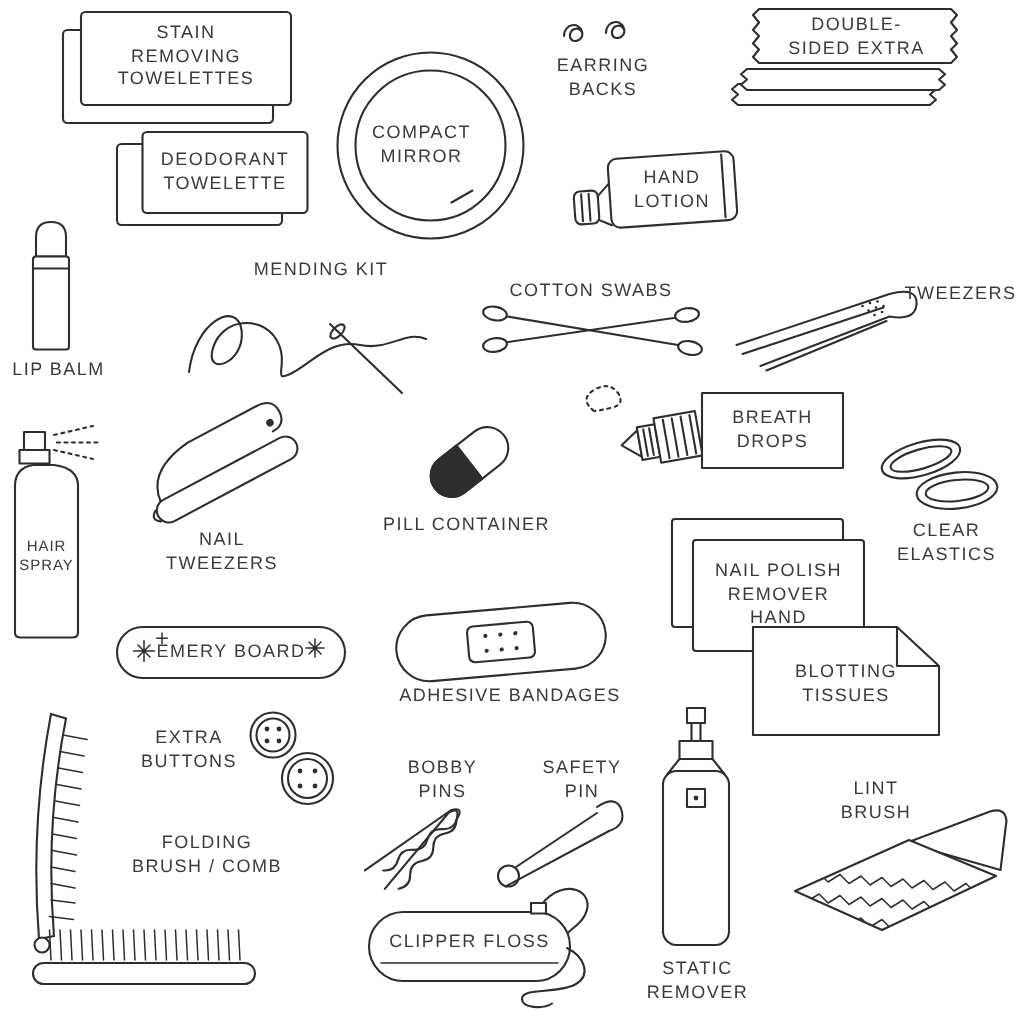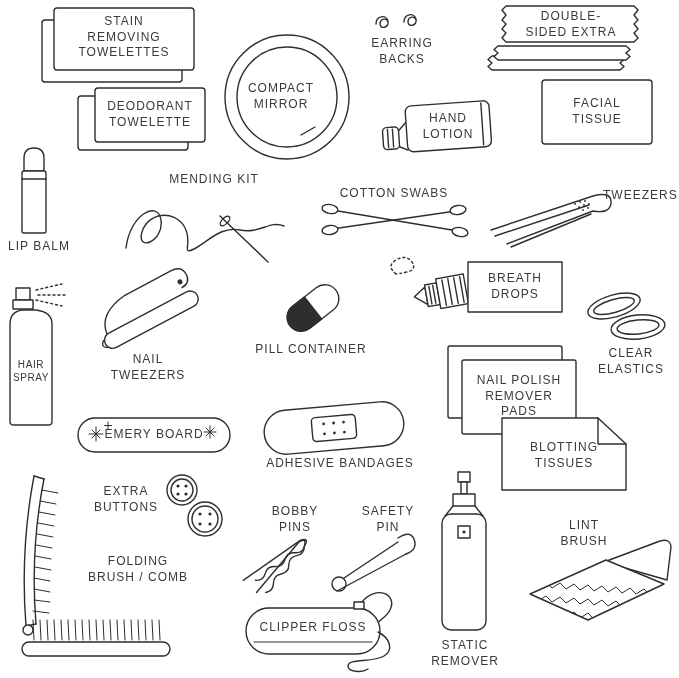--- a/index.html
+++ b/index.html
@@ -78,27 +78,20 @@
         <path d="M7,40 V58 M12,40 V58"></path>
         <path d="M18,42 L26,34 M18,58 L26,62"></path>
         <rect class="wfill" x="26" y="18" width="84" height="46" rx="6"></rect>
         <path d="M102,20 V62"></path>
       </g>
     </svg>
     <div class="label" style="left:28px;top:25px;width:80px">HAND
 LOTION</div>
   </div>
 
-  <div class="item" style="left:540px;top:78px;width:114px;height:70px">
-    <svg width="114" height="70" viewBox="0 0 114 70">
-      <rect class="wfill" x="2" y="2" width="110" height="64" rx="3"></rect>
-    </svg>
-    <div class="label" style="left:2px;top:18px;width:110px">FACIAL
-TISSUE</div>
-  </div>
 
   <div class="item" style="left:10px;top:143px;width:58px;height:118px">
     <svg width="58" height="118" viewBox="0 0 58 118">
       <path class="wfill" d="M14,28 L14,15 Q14,5 24,5 Q34,5 34,15 L34,28 Z"></path>
       <rect class="wfill" x="12" y="28" width="24" height="62" rx="2"></rect>
       <path d="M12,36 H36"></path>
     </svg>
     <div class="label" style="left:-6px;top:96px;width:70px">LIP BALM</div>
   </div>
 
@@ -202,21 +195,21 @@
 ELASTICS</div>
   </div>
 
   <div class="item" style="left:444px;top:344px;width:136px;height:94px">
     <svg width="136" height="94" viewBox="0 0 136 94">
       <rect class="wfill" x="4" y="2" width="114" height="72" rx="2"></rect>
       <rect class="wfill" x="18" y="16" width="114" height="74" rx="2"></rect>
     </svg>
     <div class="label" style="left:18px;top:29px;width:114px">NAIL POLISH
 REMOVER
-PADS</div>
+HAND</div>
   </div>
 
   <div class="item" style="left:72px;top:408px;width:164px;height:52px">
     <svg width="164" height="52" viewBox="0 0 164 52">
       <rect class="wfill" x="6" y="10" width="152" height="34" rx="17"></rect>
       <path class="thin" d="M24,19 V33 M17,26 H31 M20,22 l8,8 M28,22 l-8,8"></path>
       <path class="thin" d="M36,14 v7 M32.5,17.5 h7"></path>
       <path class="thin" d="M138,18 V30 M132,24 H144 M134,20 l8,8 M142,20 l-8,8"></path>
     </svg>
     <div class="label" style="left:6px;top:19px;width:152px">EMERY BOARD</div>

